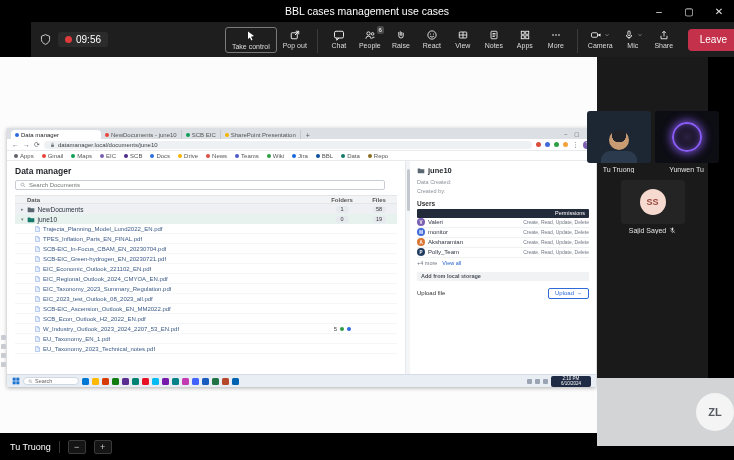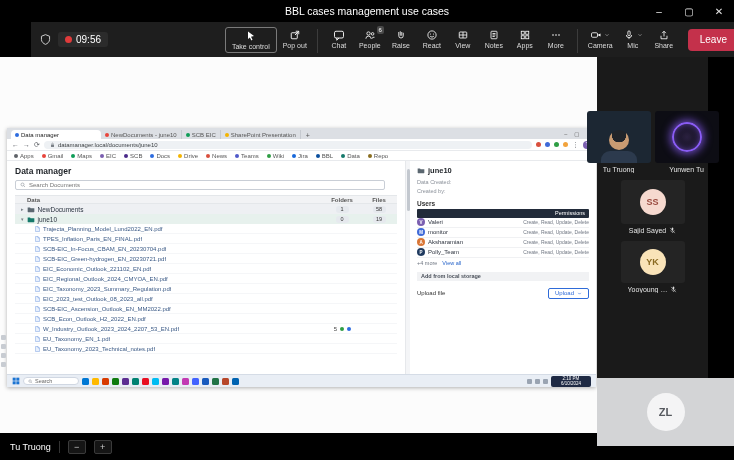--- a/index.html
+++ b/index.html
@@ -117,21 +117,21 @@
   .torso { width:36px; height:12px; border-radius:9px 9px 0 0; background:#2c3a4d; margin-top:1px; }
   .ring-tile { background:#0d0d14; display:flex; align-items:center; justify-content:center; }
   .glow-ring { width:30px; height:30px; border-radius:50%; border:2.5px solid #8a5cf5; box-shadow:0 0 8px 2px rgba(138,92,245,.75), inset 0 0 6px rgba(138,92,245,.6); background:radial-gradient(#2a2040, #0d0d14); }
   .avtile { background:#242424; display:flex; align-items:center; justify-content:center; }
   .avc { width:26px; height:26px; border-radius:50%; display:flex; align-items:center; justify-content:center; font-size:9px; font-weight:bold; }
   .av-ss { background:#f6d9cf; color:#9a4a3f; }
   .av-jj { background:#fbe9bd; color:#8a6d1f; }
   .av-yk { background:#f9e3b8; color:#8a6a22; }
   .cap { margin-top:3px; display:flex; align-items:center; gap:3px; color:#e4e4e4; font-size:7px; white-space:nowrap; max-width:66px; overflow:hidden; }
 
-  .zl-tile { position:absolute; left:597px; top:378px; width:137px; height:68px; background:#d3d4d6; display:flex; align-items:center; justify-content:center; z-index:3; }
+  .zl-tile { position:absolute; left:597px; top:378px; width:137px; height:68px; background:#d3d4d6; display:flex; align-items:center; justify-content:flex-end; z-index:3; }
   .zl-c { width:38px; height:38px; border-radius:50%; background:#f4f4f5; color:#55585e; font-size:11px; font-weight:bold; display:flex; align-items:center; justify-content:center; }
 
   
   .bottombar { position:absolute; left:0; top:433px; width:734px; height:27px; background:#000; display:flex; align-items:center; gap:8px; padding-left:10px; z-index:2; }
   .bb-name { color:#fff; font-size:9px; }
   .bb-div { width:1px; height:12px; background:#333; }
   .bb-btn { width:18px; height:14px; border:1px solid #3a3a3a; border-radius:2px; background:#151515; color:#ccc; font-size:9px; line-height:12px; text-align:center; cursor:pointer; }
 </style>
 </head>
 <body>
@@ -660,35 +660,20 @@
         <div class="cap">
           <span>Sajid Sayed</span>
           <svg width="7" height="7" viewBox="0 0 12 12">
               <path d="M4.8 2 a1.2 1.2 0 0 1 2.4 0 v2.8 a1.2 1.2 0 0 1 -2.4 0 Z" fill="#ddd"></path>
               <path d="M3 5.5 a3 3 0 0 0 6 0 M6 8.5 V10" fill="none" stroke="#ddd" stroke-width=".9"></path>
               <line x1="2" y1="1.5" x2="10" y2="10.5" stroke="#ddd" stroke-width="1"></line>
             </svg>
         </div>
       </div>
     </div>
-    <div class="prow">
-      <div class="ptile">
-        <div class="vid v42 avtile">
-          <div class="avc av-yk">YK</div>
-        </div>
-        <div class="cap">
-          <span>Yooyoung …</span>
-          <svg width="7" height="7" viewBox="0 0 12 12">
-              <path d="M4.8 2 a1.2 1.2 0 0 1 2.4 0 v2.8 a1.2 1.2 0 0 1 -2.4 0 Z" fill="#ddd"></path>
-              <path d="M3 5.5 a3 3 0 0 0 6 0 M6 8.5 V10" fill="none" stroke="#ddd" stroke-width=".9"></path>
-              <line x1="2" y1="1.5" x2="10" y2="10.5" stroke="#ddd" stroke-width="1"></line>
-            </svg>
-        </div>
-      </div>
-    </div>
   </div>
 
   <div class="zl-tile">
     <div class="zl-c">ZL</div>
   </div>
 
   <div class="bottombar">
     <span class="bb-name">Tu Truong</span>
     <span class="bb-div"></span>
     <button class="bb-btn">−</button>

